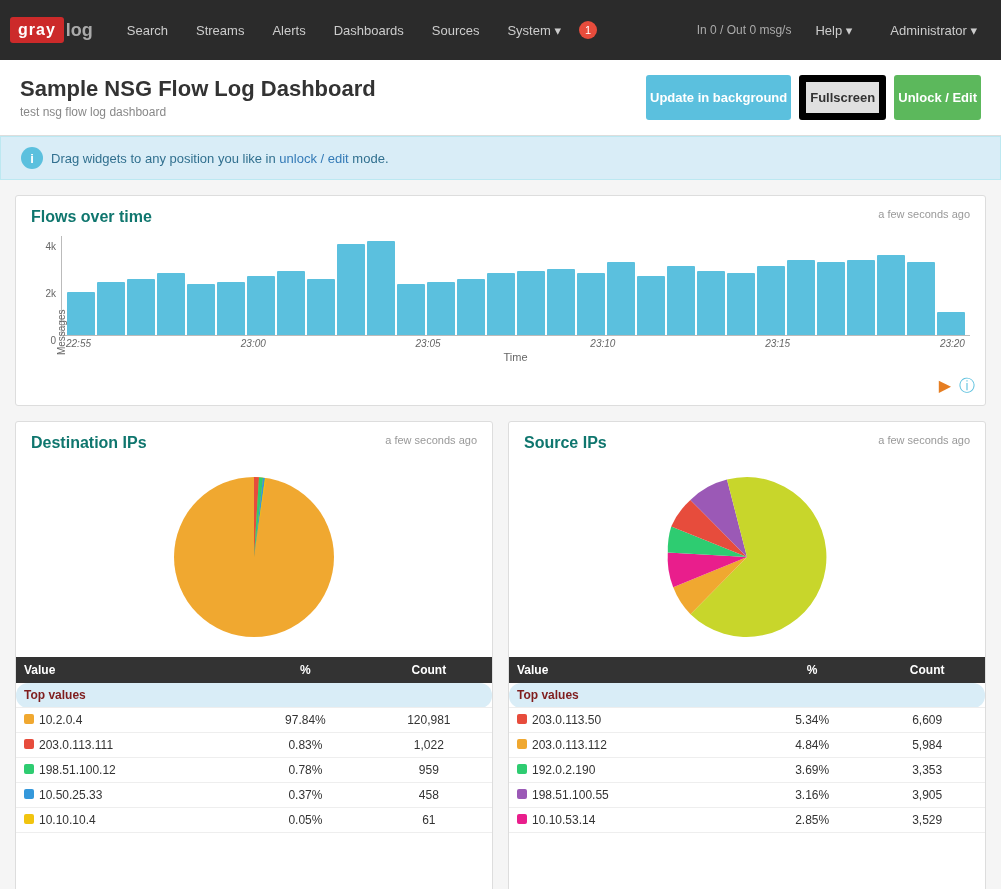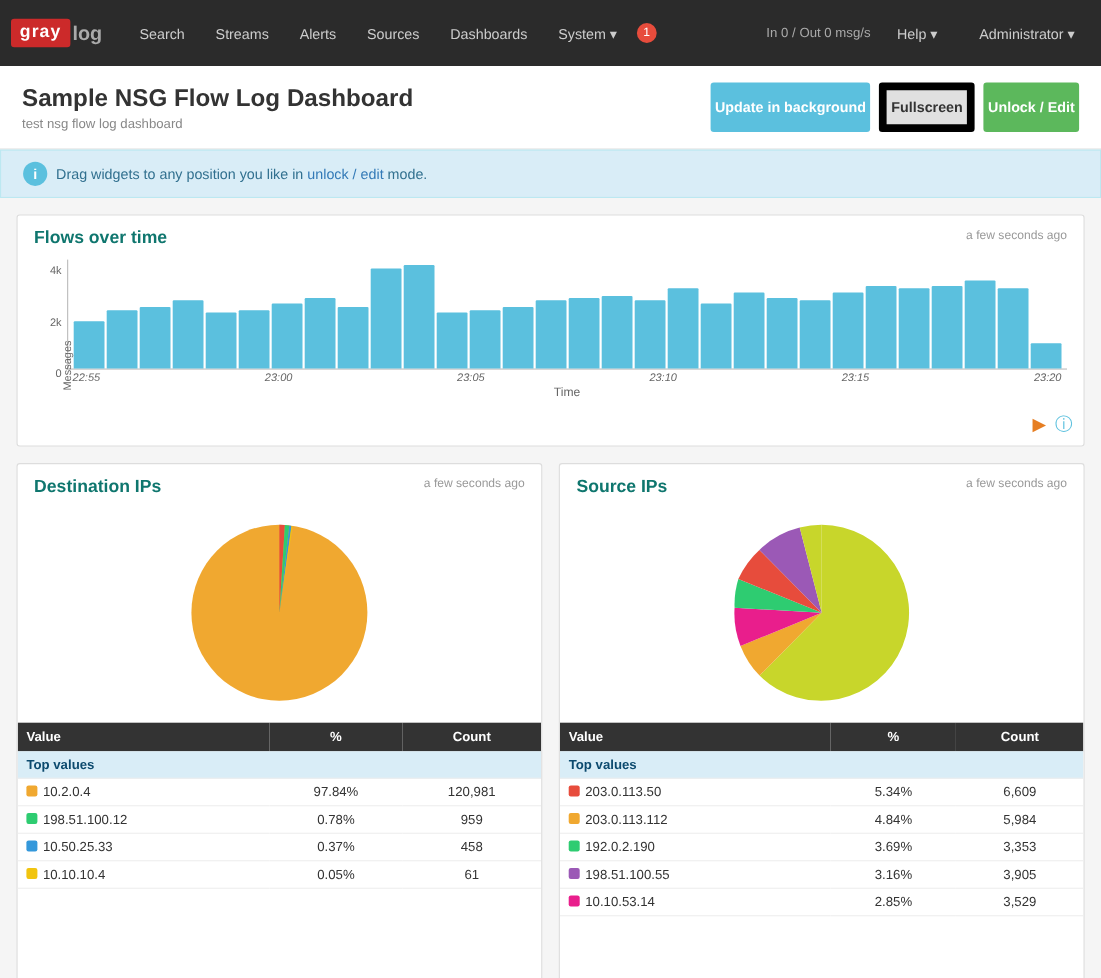--- a/index.html
+++ b/index.html
@@ -222,21 +222,22 @@
     }
     .data-table th:nth-child(2), .data-table th:nth-child(3) { text-align: center; }
     .data-table td {
       padding: 5px 8px;
       border-bottom: 1px solid #eee;
     }
     .data-table td:nth-child(2), .data-table td:nth-child(3) { text-align: center; }
     .data-table .group-row td {
       background: #d9edf7;
       font-weight: bold;
-      color: #0c4a6e;
+      color: #7f1d1d;
+      border-radius: 12px;
     }
     .color-dot {
       display: inline-block;
       width: 10px;
       height: 10px;
       border-radius: 2px;
       margin-right: 5px;
     }
 
     
@@ -247,22 +248,22 @@
 
 <nav class="navbar">
   <div class="logo">
     <span class="logo-box">gray</span>
       <span class="logo-text">log</span>
   </div>
   <div class="nav-links">
     <a class="nav-item">Search</a>
     <a class="nav-item">Streams</a>
     <a class="nav-item">Alerts</a>
+    <a class="nav-item">Dashboards</a>
     <a class="nav-item">Sources</a>
-    <a class="nav-item">Dashboards</a>
     <a class="nav-item">System ▾</a>
     <span class="nav-badge">1</span>
   </div>
   <div class="nav-right">
     <span>In 0 / Out 0 msg/s</span>
     <a class="nav-item">Help ▾</a>
     <a class="nav-item">Administrator ▾</a>
   </div>
 </nav>
 
@@ -388,20 +389,27 @@
               </tr>
             <tr>
       <td>
         <span class="color-dot" style="background:#f0a830;"></span>10.2.0.4
       </td>
       <td>97.84%</td>
       <td>120,981</td>
     </tr>
                 <tr>
       <td>
+        <span class="color-dot" style="background:#e74c3c;"></span>203.0.113.111
+      </td>
+      <td>0.83%</td>
+      <td>1,022</td>
+    </tr>
+                <tr>
+      <td>
         <span class="color-dot" style="background:#2ecc71;"></span>198.51.100.12
       </td>
       <td>0.78%</td>
       <td>959</td>
     </tr>
                 <tr>
       <td>
         <span class="color-dot" style="background:#3498db;"></span>10.50.25.33
       </td>
       <td>0.37%</td>

